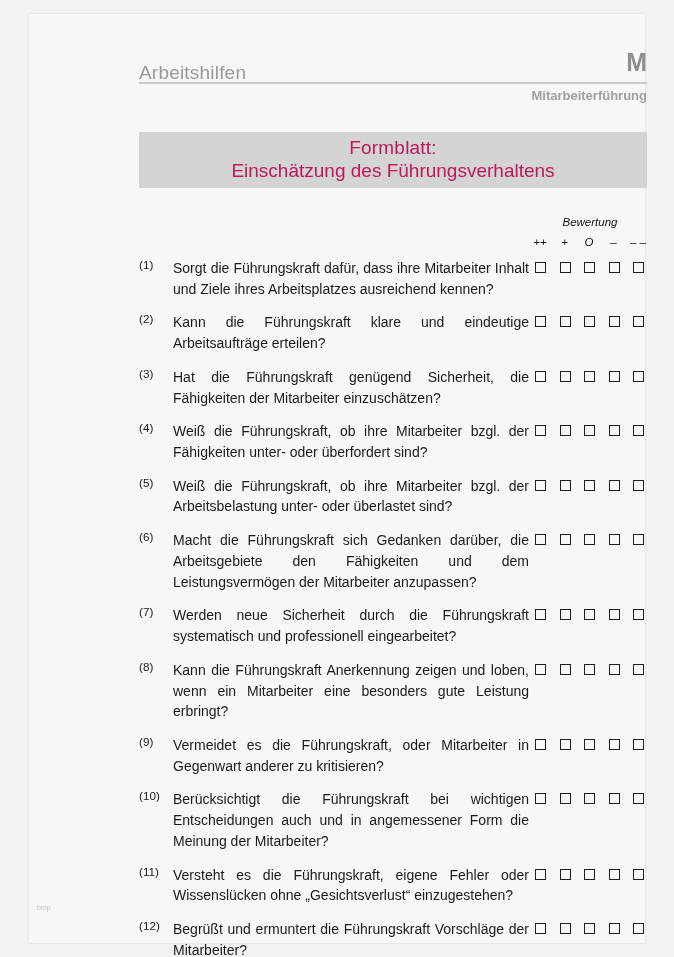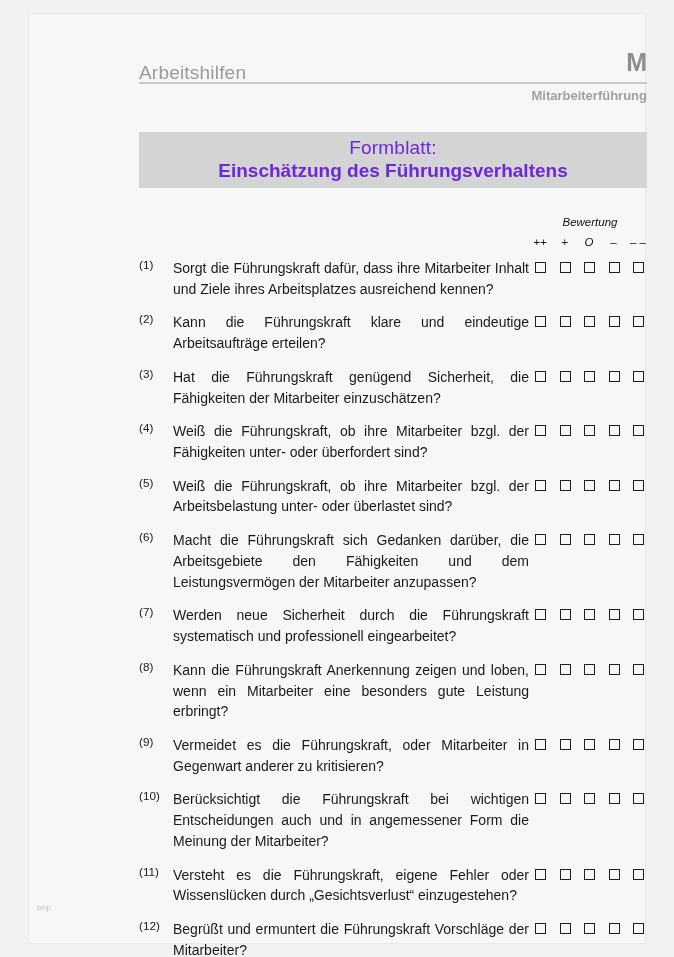--- a/index.html
+++ b/index.html
@@ -78,30 +78,30 @@
 
   
   .title-band {
     margin-top: 18px;
     background: #d4d4d4;
     height: 56px;
     display: flex;
     flex-direction: column;
     align-items: center;
     justify-content: center;
-    color: #6d28d9;
+    color: #be185d;
   }
   .title-line1 {
     font-size: 19px;
     letter-spacing: .2px;
     line-height: 1.15;
   }
   .title-line2 {
     font-size: 19px;
-    font-weight: bold;
+    font-weight: normal;
     line-height: 1.25;
   }
 
   
   .rating-head {
     position: relative;
     height: 42px;
     margin-top: 28px;
     font-style: italic;
   }
@@ -349,21 +349,21 @@
             <div class="q-boxes">
               <span class="cb-wrap"><span class="cb"></span></span>
               <span class="cb-wrap"><span class="cb"></span></span>
               <span class="cb-wrap"><span class="cb"></span></span>
               <span class="cb-wrap"><span class="cb"></span></span>
               <span class="cb-wrap"><span class="cb"></span></span>
             </div>
           </div>
           <div class="q">
             <div class="q-num">(11)</div>
-            <div class="q-text">Versteht es die Führungskraft, eigene Fehler oder Wissenslücken durch „Gesichtsverlust“ einzugestehen?</div>
+            <div class="q-text">Versteht es die Führungskraft, eigene Fehler oder Wissenslücken ohne „Gesichtsverlust“ einzugestehen?</div>
             <div class="q-boxes">
               <span class="cb-wrap"><span class="cb"></span></span>
               <span class="cb-wrap"><span class="cb"></span></span>
               <span class="cb-wrap"><span class="cb"></span></span>
               <span class="cb-wrap"><span class="cb"></span></span>
               <span class="cb-wrap"><span class="cb"></span></span>
             </div>
           </div>
           <div class="q">
             <div class="q-num">(12)</div>

